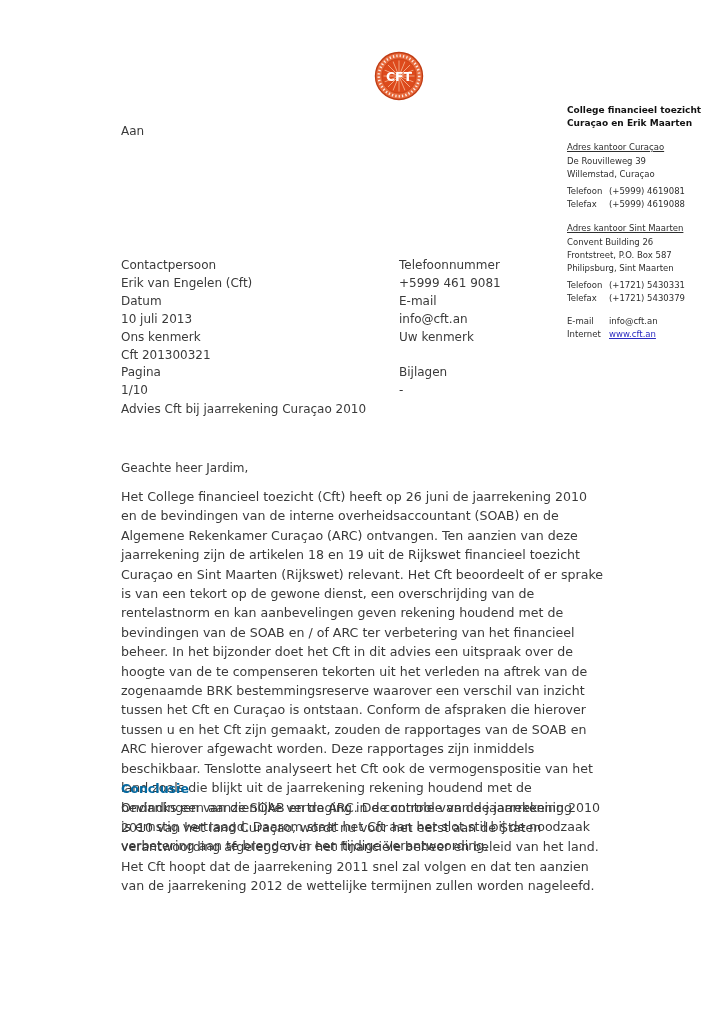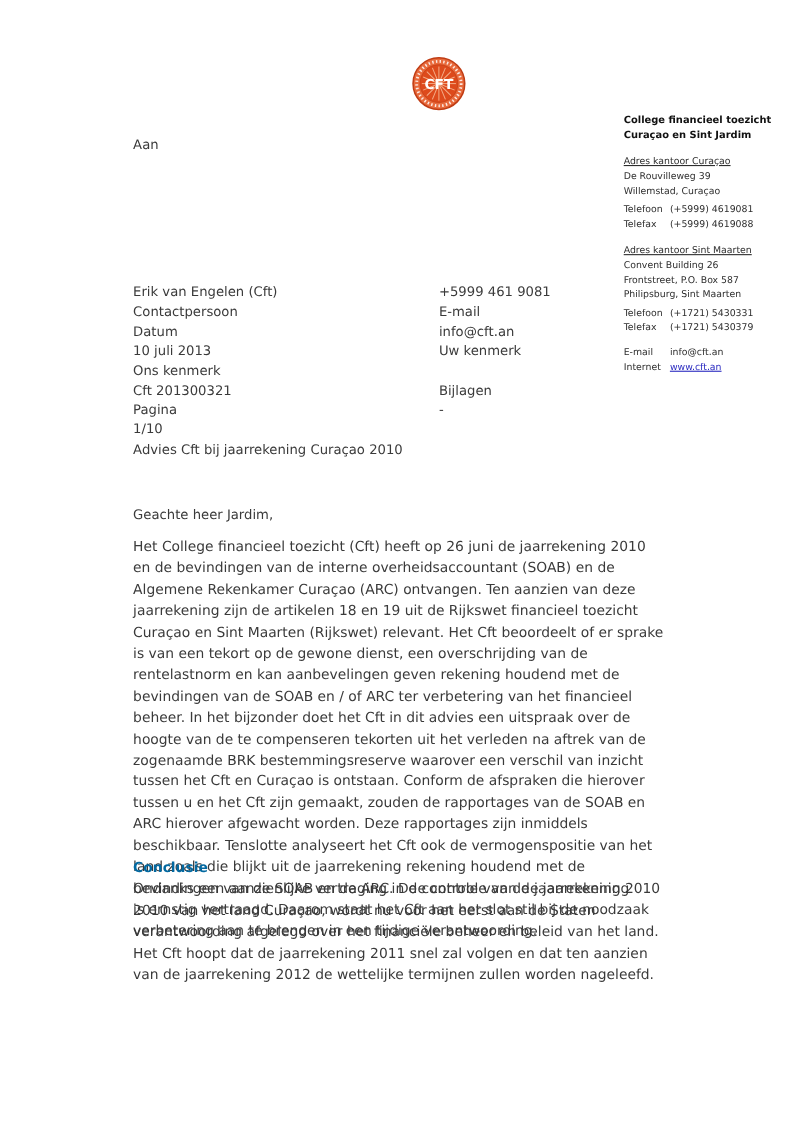--- a/index.html
+++ b/index.html
@@ -74,21 +74,21 @@
     </svg>
   </div>
 
   <div class="recipient">
     <div>Aan</div>
   </div>
 
   <div class="sidebar">
     <div class="org-name">
       <div>College financieel toezicht</div>
-      <div>Curaçao en Sint Jardim</div>
+      <div>Curaçao en Erik Maarten</div>
     </div>
 
     <div class="office">
       <div class="office-heading">Adres kantoor Curaçao</div>
       <div>De Rouvilleweg 39</div>
       <div>Willemstad, Curaçao</div>
       <div class="phone-block">
         <div class="kv">
           <span class="k">Telefoon</span>
           <span>(+5999) 4619081</span>
@@ -124,30 +124,31 @@
       </div>
       <div class="kv">
         <span class="k">Internet</span>
         <a class="weblink">www.cft.an</a>
       </div>
     </div>
   </div>
 
   <div class="meta">
     <div class="col-left">
+      <div>Contactpersoon</div>
       <div>Erik van Engelen (Cft)</div>
-      <div>Contactpersoon</div>
       <div>Datum</div>
       <div>10 juli 2013</div>
       <div>Ons kenmerk</div>
       <div>Cft 201300321</div>
       <div>Pagina</div>
       <div>1/10</div>
     </div>
     <div class="col-right">
+      <div>Telefoonnummer</div>
       <div>+5999 461 9081</div>
       <div>E-mail</div>
       <div>info@cft.an</div>
       <div>Uw kenmerk</div>
       <div></div>
       <div>Bijlagen</div>
       <div>-</div>
     </div>
   </div>
 

